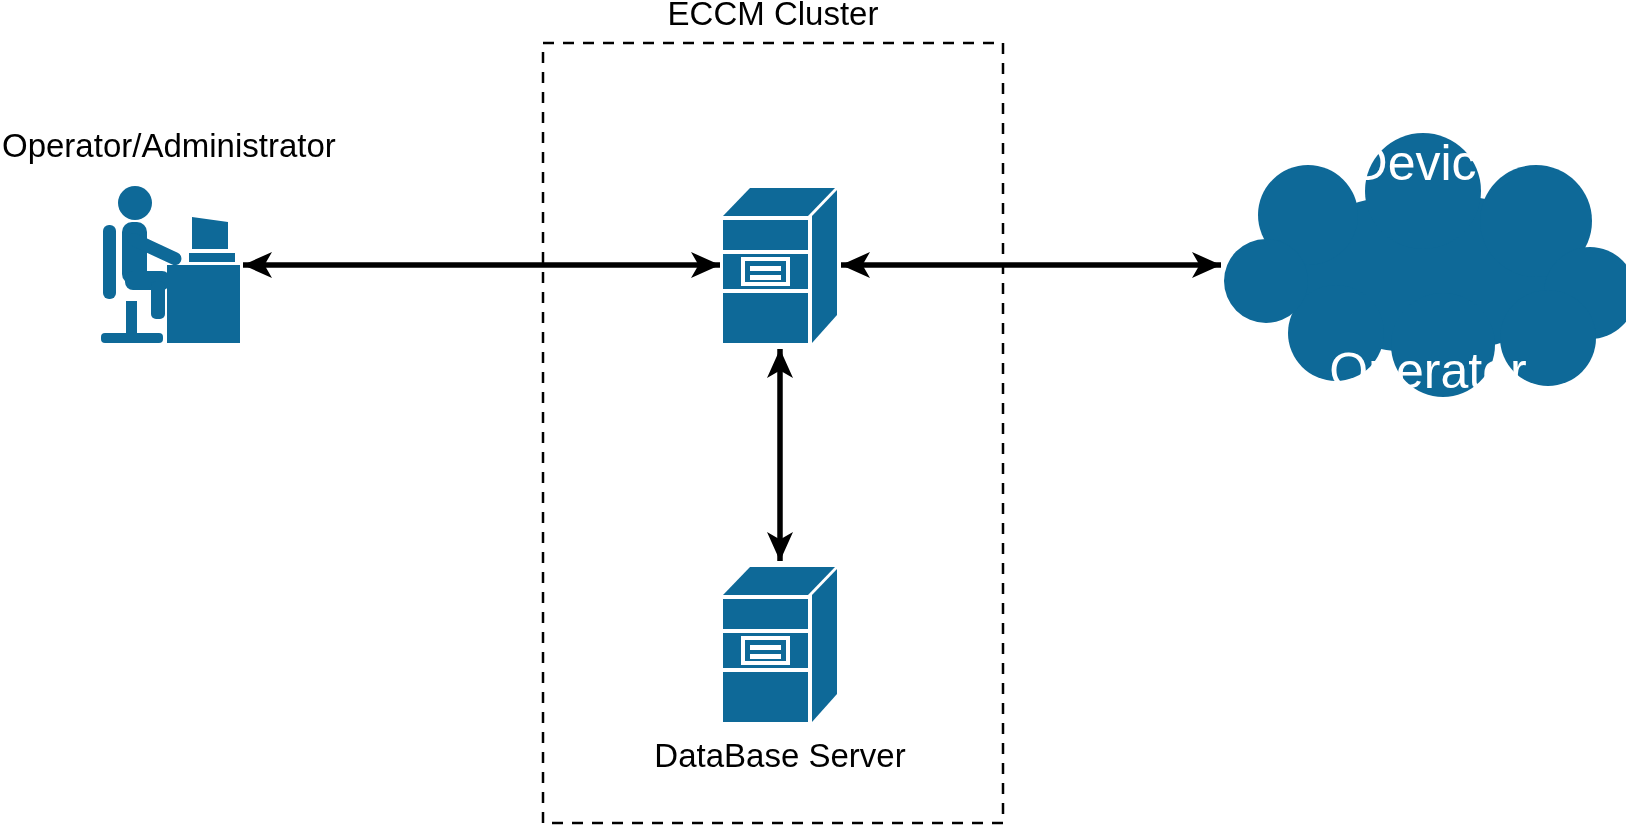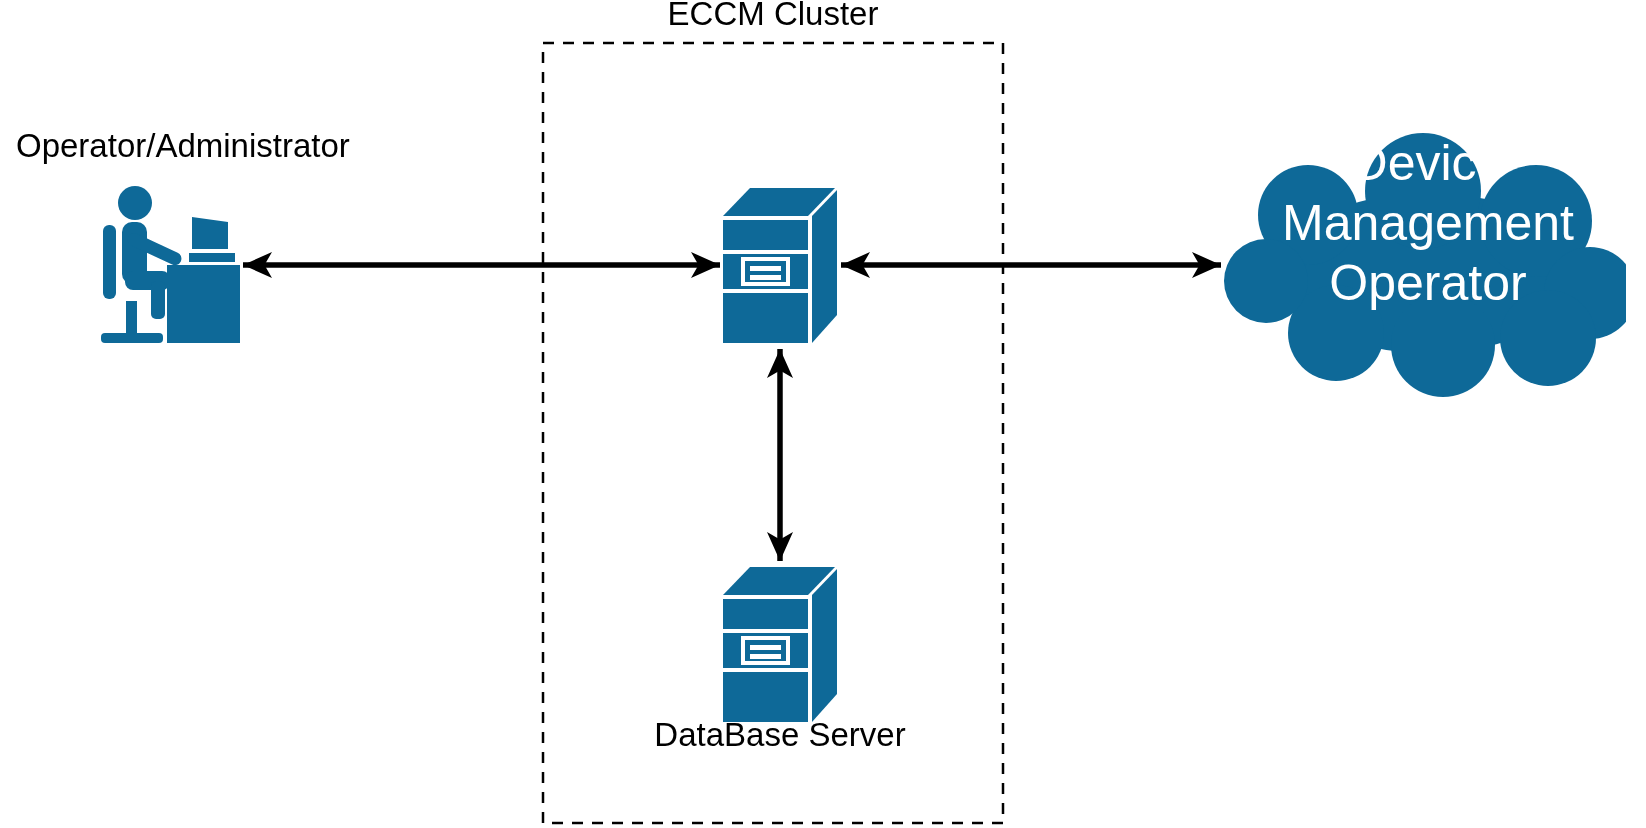--- a/index.html
+++ b/index.html
@@ -21,32 +21,32 @@
   .cluster-box{fill:none;stroke:var(--connector);stroke-width:2.5;stroke-dasharray:11 9;}
   .conn{stroke:var(--connector);stroke-width:5.5;}
   .lbl{
     position:absolute;
     color:var(--label-color);
     font-size:33px;
     line-height:38px;
     white-space:nowrap;
   }
   .title-lbl{left:543px;top:-5px;width:460px;text-align:center;}
-  .op-lbl{left:16px;top:127px;}
+  .op-lbl{left:2px;top:127px;}
   .app-lbl{left:555px;top:129px;width:450px;text-align:center;}
-  .db-lbl{left:555px;top:716px;width:450px;text-align:center;}
+  .db-lbl{left:555px;top:737px;width:450px;text-align:center;}
   .node{position:absolute;}
   .blue-fill{fill:var(--shape-fill);}
   .op-icon{left:95px;top:185px;width:148px;height:160px;}
   .srv1{left:722px;top:187px;width:116px;height:158px;}
   .srv2{left:722px;top:566px;width:116px;height:158px;}
   .cloud-icon{left:1218px;top:133px;width:420px;height:268px;}
   .cloud-text{
     position:absolute;left:1218px;top:133px;width:420px;height:268px;
-    display:flex;flex-direction:column;align-items:center;justify-content:flex-start;
+    display:flex;flex-direction:column;align-items:center;justify-content:space-between;
     color:var(--cloud-text);
     font-size:50px;line-height:60px;
     text-align:center;
   }
 </style>
 </head>
 <body>
 
 <div class="canvas">
 
@@ -114,17 +114,16 @@
     <circle cx="205" cy="58" r="58"></circle>
     <circle cx="318" cy="88" r="56"></circle>
     <circle cx="372" cy="160" r="46"></circle>
     <circle cx="330" cy="205" r="48"></circle>
     <circle cx="225" cy="212" r="52"></circle>
     <circle cx="118" cy="200" r="48"></circle>
     <circle cx="48" cy="148" r="42"></circle>
   </svg>
   <div class="cloud-text">
     <span>Device</span>
-    <span>Management</span>
     <span>Operator</span>
   </div>
 
 </div>
 
 </body></html>

